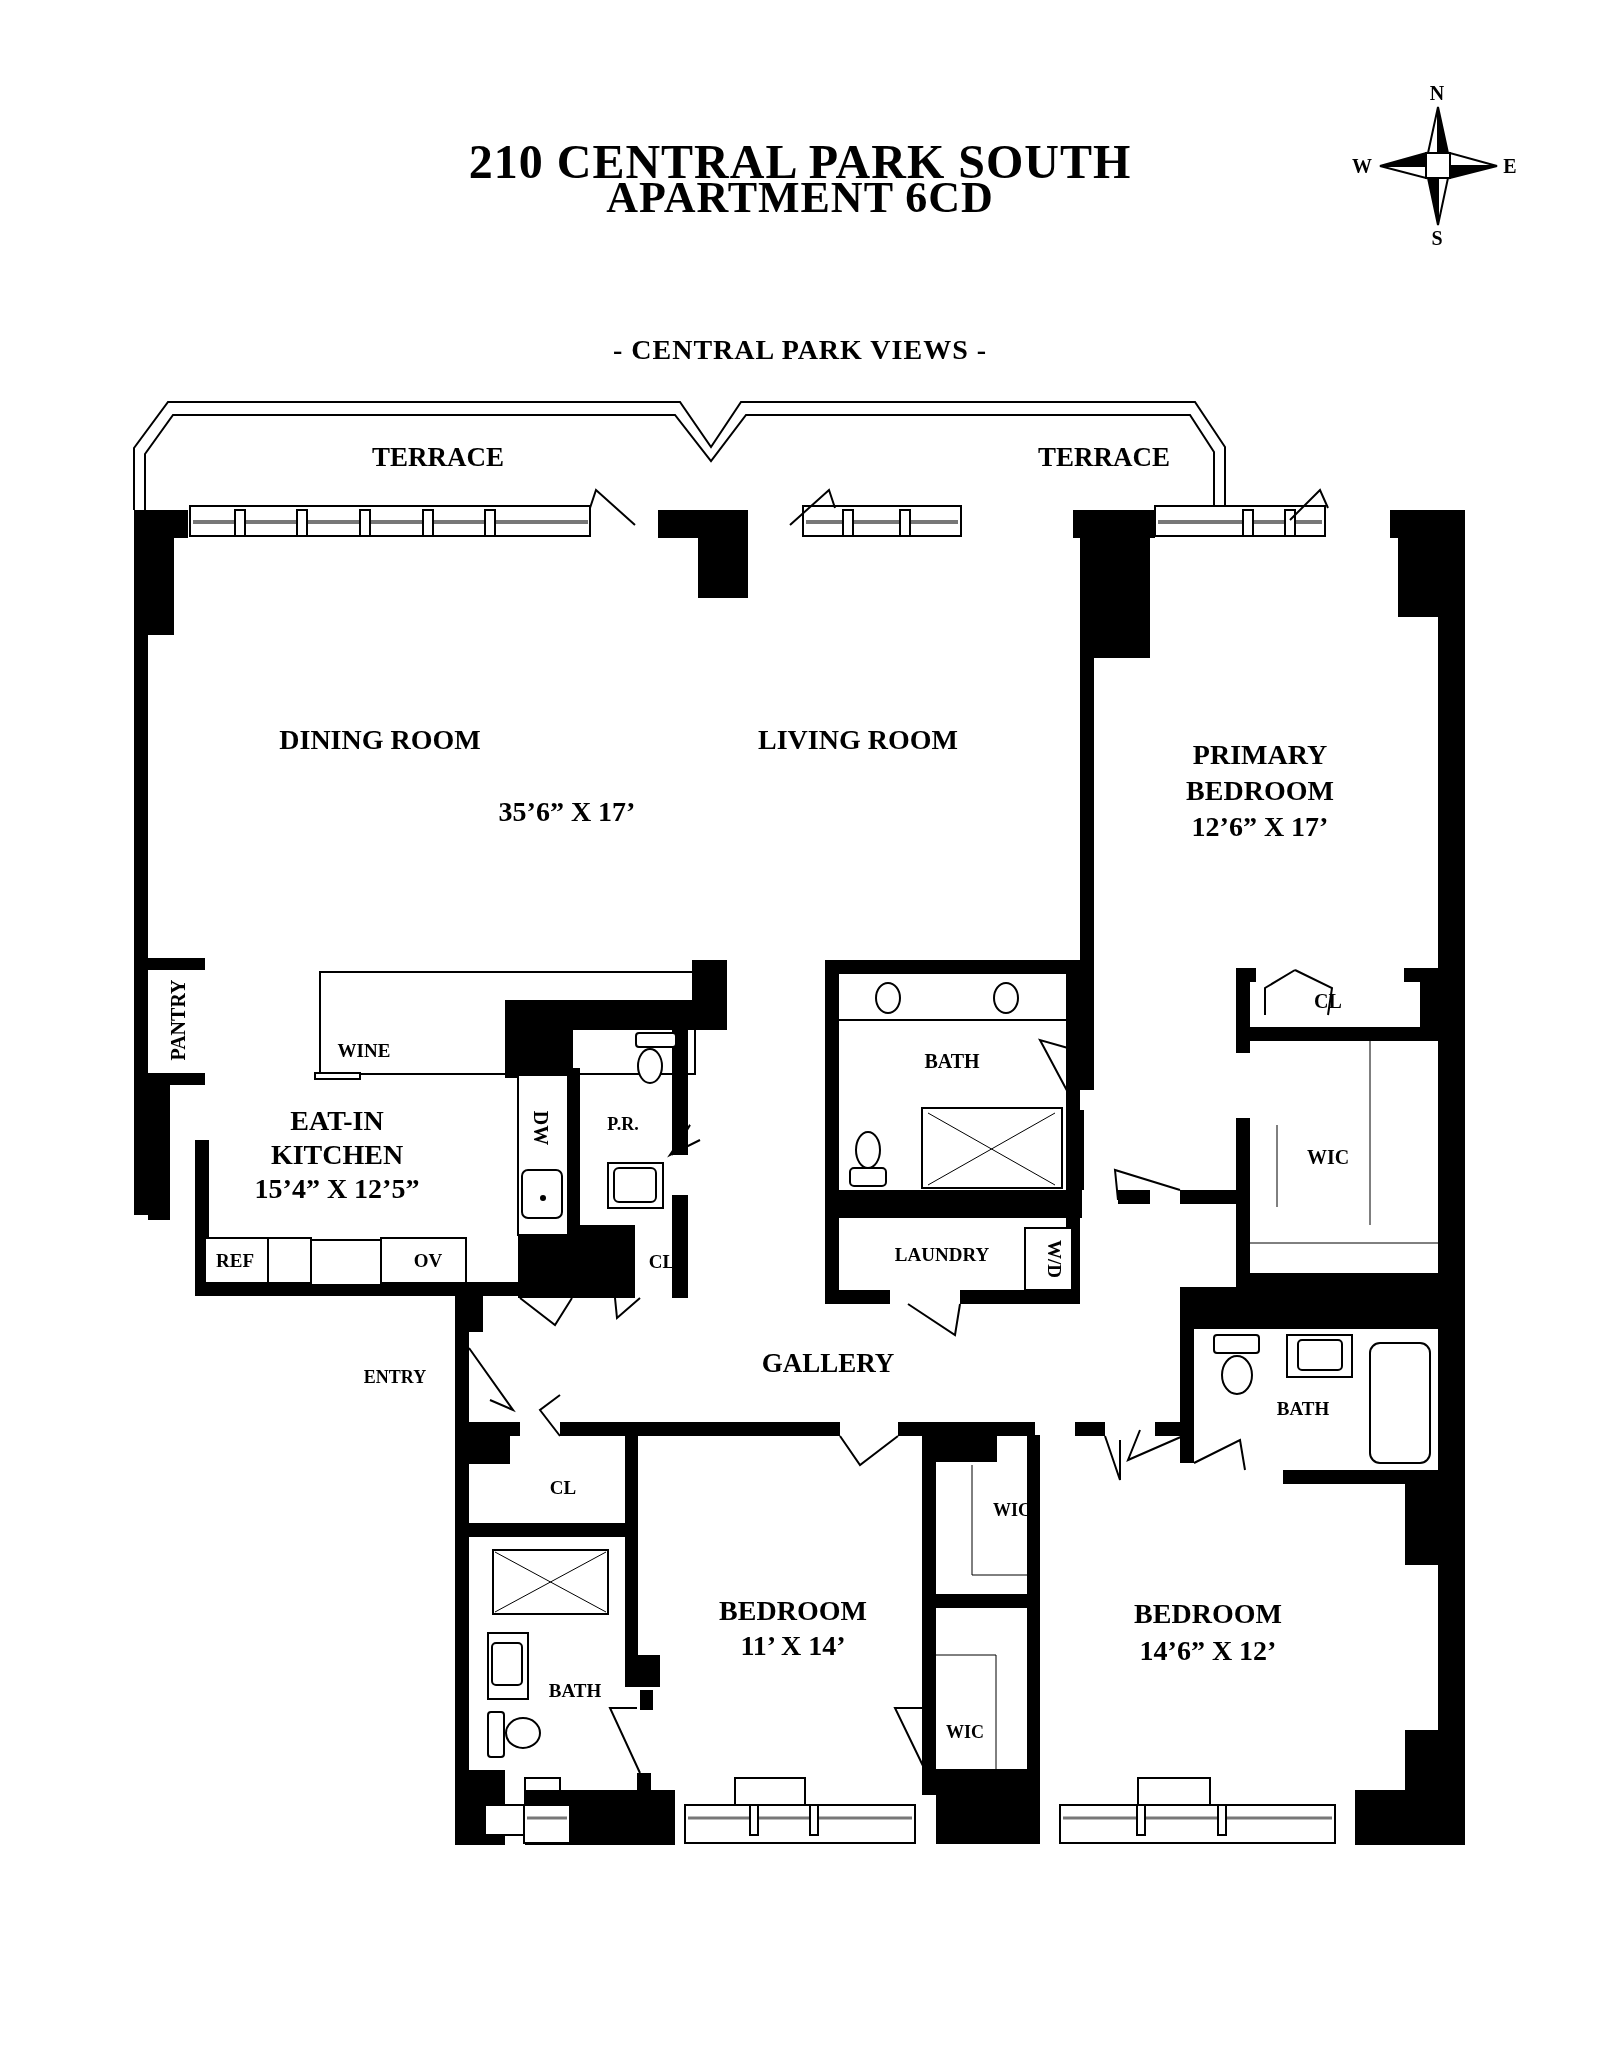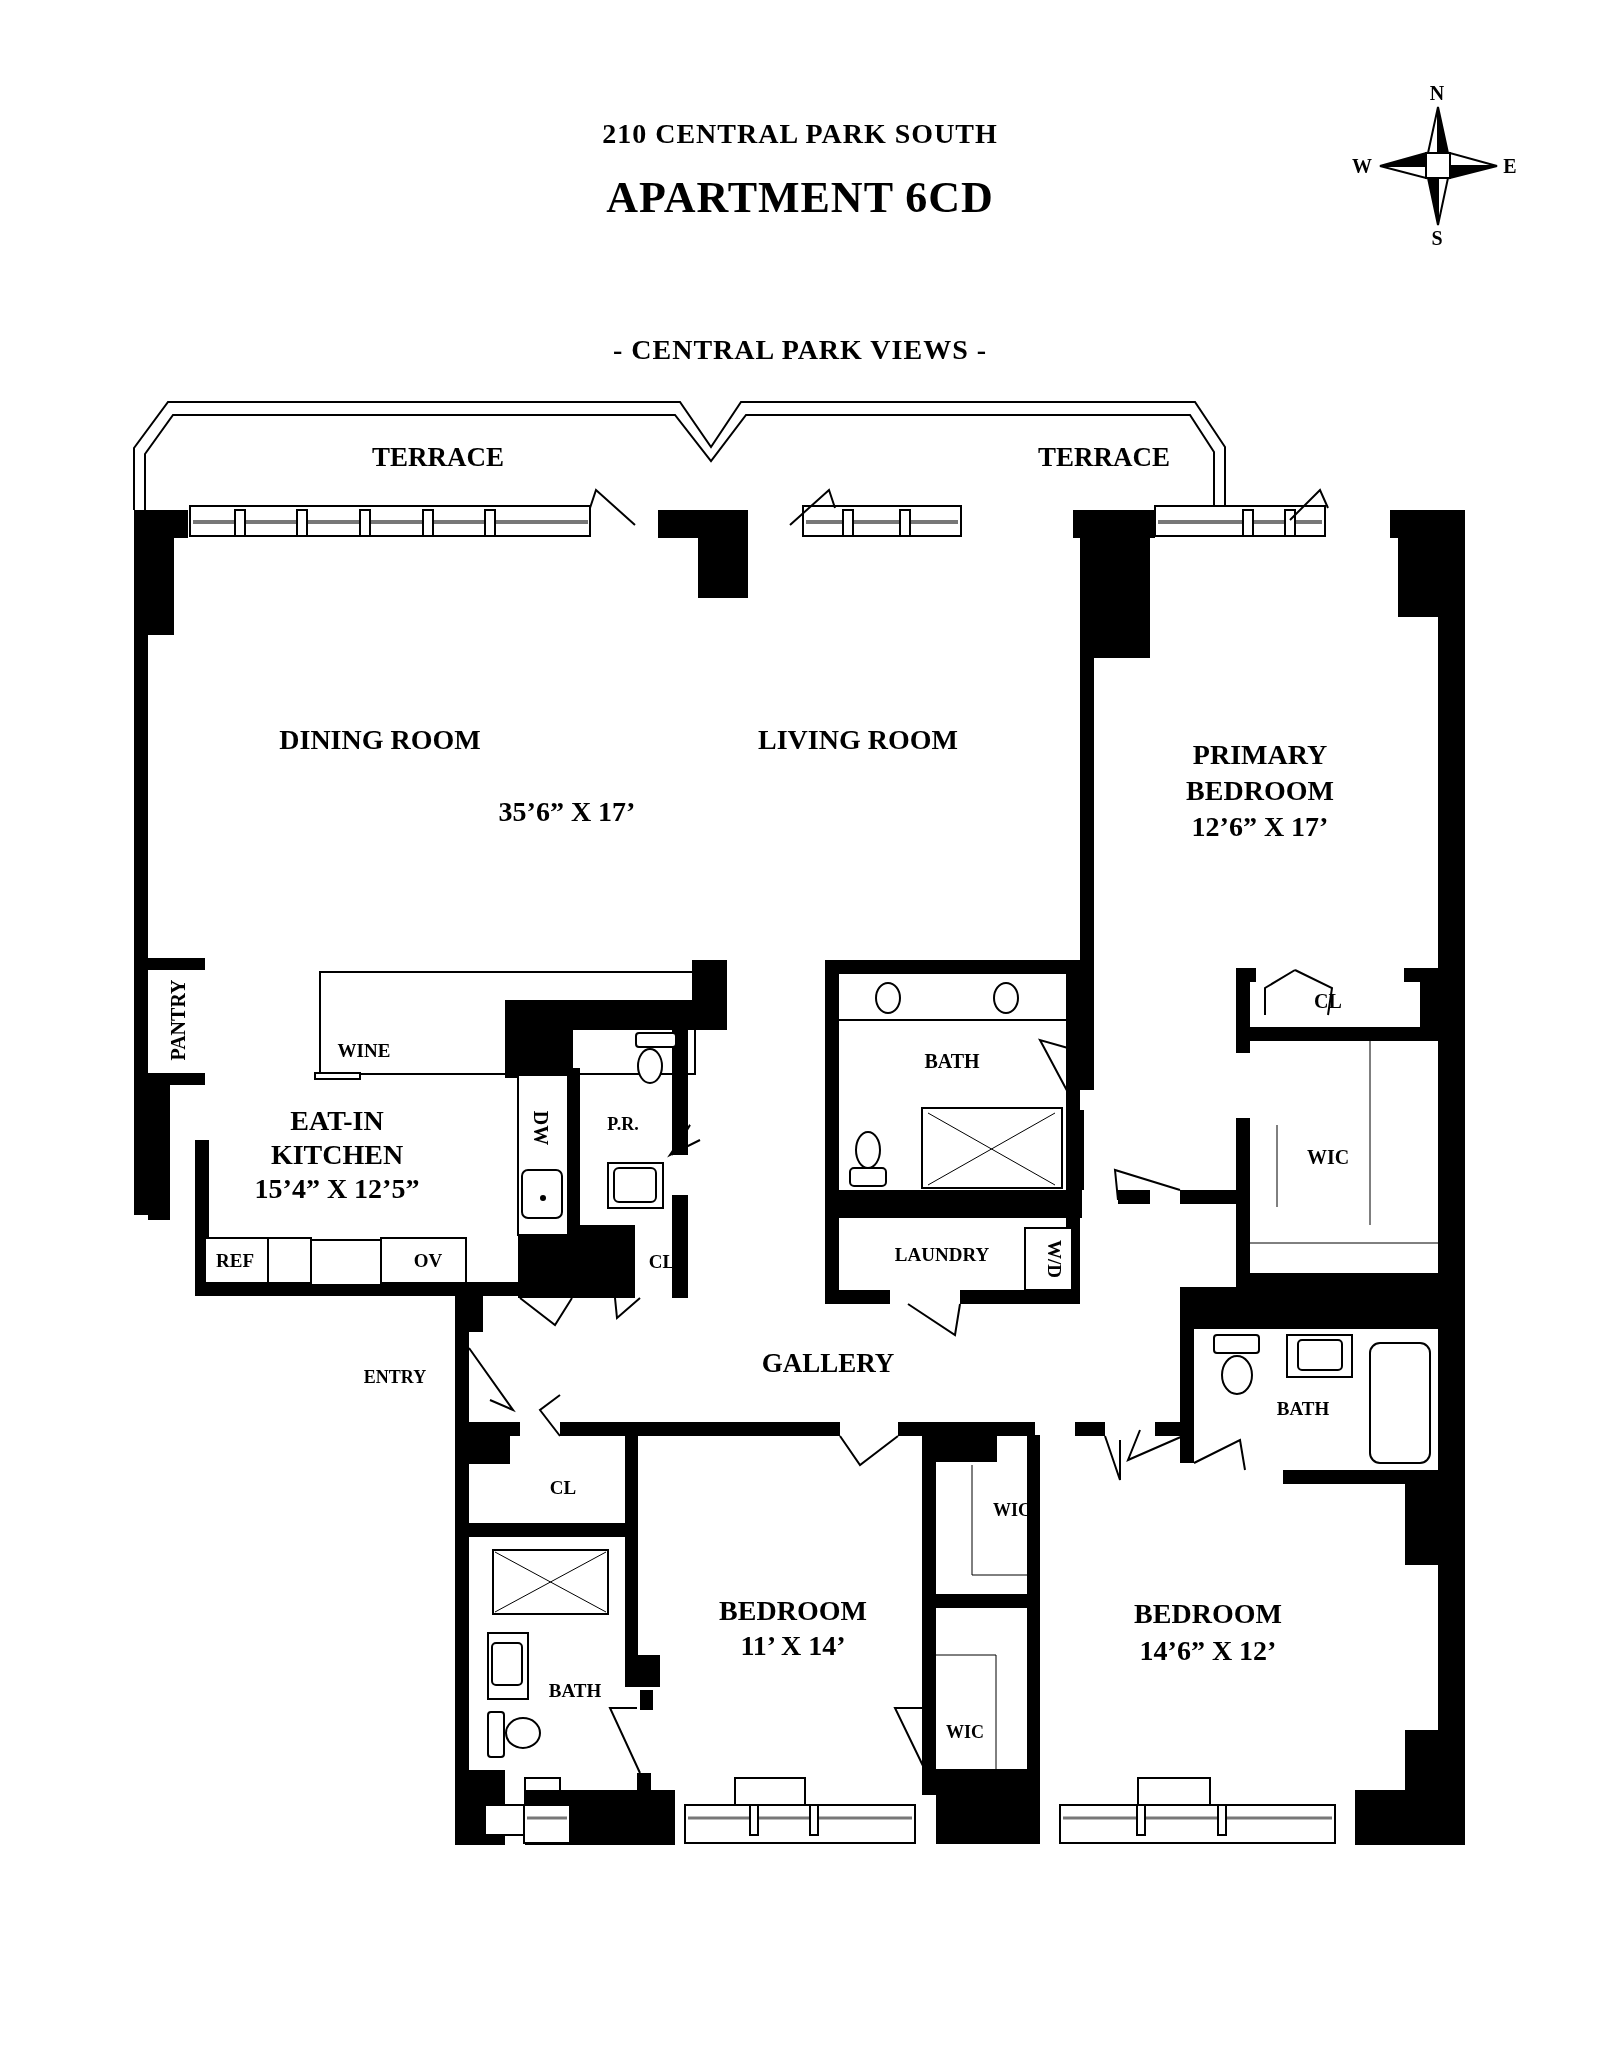--- a/index.html
+++ b/index.html
@@ -1,18 +1,18 @@
 <!DOCTYPE html>
 <html><head>
 <meta charset="utf-8">
 <style>
   html, body { margin: 0; padding: 0; background: #ffffff; }
   body { width: 1600px; height: 2070px; position: relative; overflow: hidden; font-family: "DejaVu Serif", "Liberation Serif", serif; }
   .title { position: absolute; left: 0; width: 1600px; text-align: center; font-family: "Liberation Serif", serif; font-weight: bold; color: #000; letter-spacing: 1px; }
-  #title-1 { top: 118px; font-size: 28px; }
+  #title-1 { top: 134px; font-size: 48px; }
   #title-2 { top: 172px; font-size: 44px; }
   #views { top: 334px; font-size: 28px; }
   svg { position: absolute; left: 0; top: 0; }
   .lbl { font-family: "Liberation Serif", serif; font-weight: bold; fill: #000; text-anchor: middle; }
   .wall { fill: #000; }
   .thin { fill: none; stroke: #000; stroke-width: 2; }
   .fix { fill: #fff; stroke: #000; stroke-width: 2; }
   .door { fill: none; stroke: #000; stroke-width: 2; }
 </style>
 </head>

